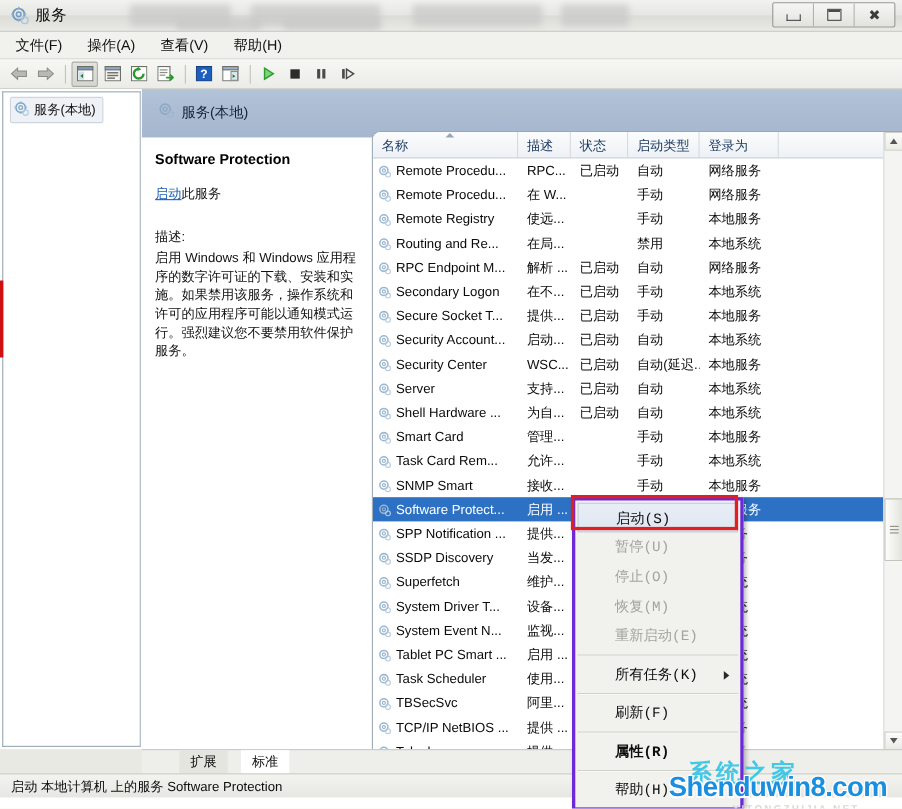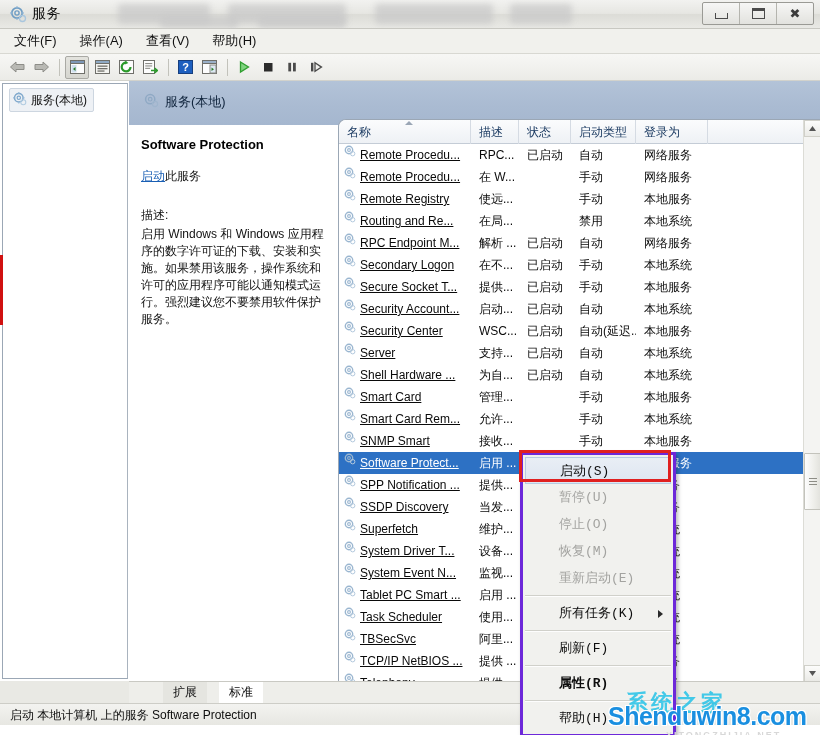--- a/index.html
+++ b/index.html
@@ -185,21 +185,21 @@
   }
   .row.sel{background:#2d71c4;color:#ffffff;}
   .cell{
     font-size:12px;color:#0a0a0a;
     padding-left:8px;
     box-sizing:border-box;
     white-space:nowrap;overflow:hidden;
     height:22px;line-height:22px;
   }
   .row.sel .cell{color:#ffffff;}
-  .cell.name{display:flex;align-items:flex-start;padding-left:4px;text-decoration:underline;}
+  .cell.name{display:flex;align-items:center;padding-left:4px;}
   .cell.name .nm{margin-left:4px;}
 
   
   .gear{display:inline-block;position:relative;}
   .gear svg{display:block;}
 
   
   .vscroll{
     position:absolute;right:0;top:0;width:17px;height:562px;
     background:#f4f4f2;
@@ -704,21 +704,21 @@
             </div>
             <div class="row">
               <div class="cell name" style="width: 132px;">
                 <span class="gear">
                   <svg width="13" height="13" viewBox="0 0 13 13">
                     <circle cx="6" cy="6" r="3.7" fill="none" stroke="#9ab6d0" stroke-width="1.4"></circle>
                     <circle cx="6" cy="6" r="1.4" fill="none" stroke="#9ab6d0" stroke-width="1.1"></circle>
                     <circle cx="9.7" cy="9.7" r="2.2" fill="none" stroke="#b4cade" stroke-width="1"></circle>
                   </svg>
                 </span>
-                <span class="nm">Smart Card Rem...</span>
+                <span class="nm">Task Card Rem...</span>
               </div>
               <div class="cell" style="width: 48px;">允许...</div>
               <div class="cell" style="width: 52px;"></div>
               <div class="cell" style="width: 65px;">手动</div>
               <div class="cell" style="width: 72px;">本地系统</div>
             </div>
             <div class="row">
               <div class="cell name" style="width: 132px;">
                 <span class="gear">
                   <svg width="13" height="13" viewBox="0 0 13 13">

